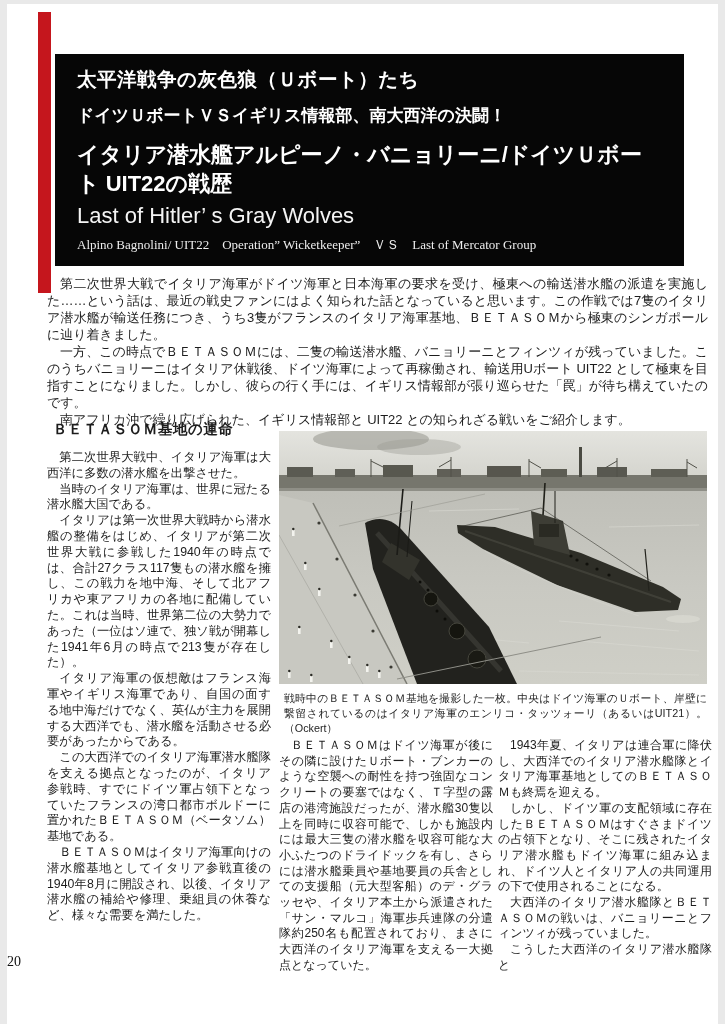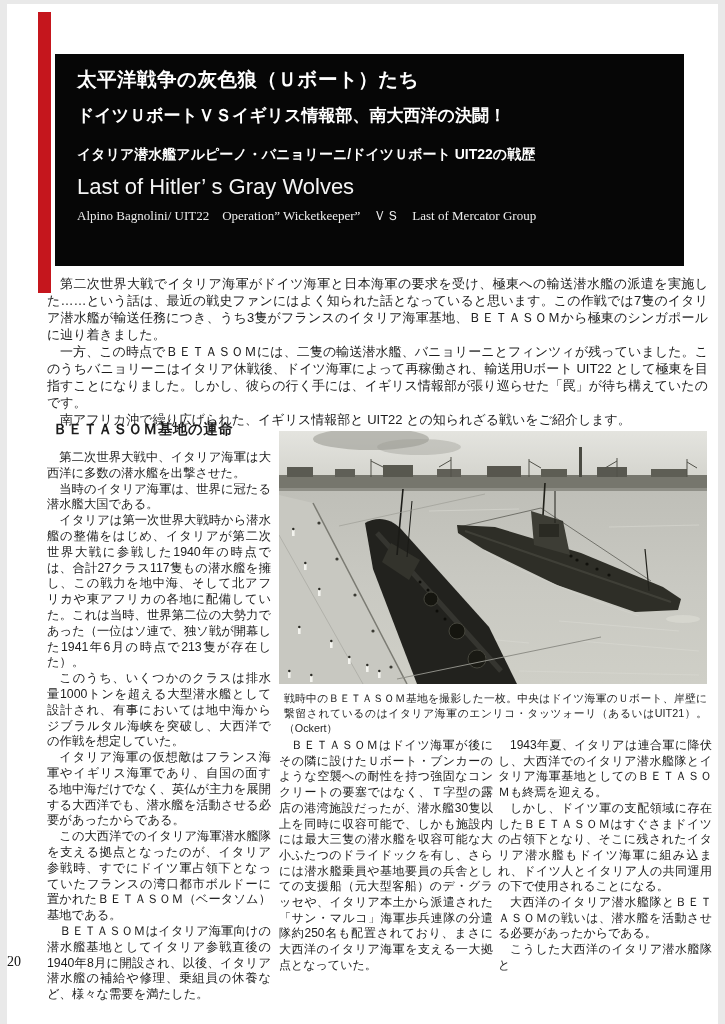--- a/index.html
+++ b/index.html
@@ -15,21 +15,21 @@
     font-family:"Liberation Sans","DejaVu Sans",sans-serif;
     overflow:hidden;
   }
   .redbar{position:absolute;left:31px;top:8px;width:13px;height:281px;background:var(--accent-red);}
   .headerbox{
     position:absolute;left:48px;top:50px;width:629px;height:212px;
     background:var(--header-bg);color:#fff;box-sizing:border-box;padding:13px 22px 12px 22px;
   }
   .h-kicker{font-size:19.5px;line-height:24px;font-weight:bold;margin:0;letter-spacing:0.5px;}
   .h-title{font-size:17px;line-height:32px;font-weight:bold;margin:9px 0 0 0;letter-spacing:0px;}
-  .h-sub{font-size:14px;line-height:29px;font-weight:bold;margin:8px 0 0 0;}
+  .h-sub{font-size:22px;line-height:29px;font-weight:bold;margin:8px 0 0 0;}
   .h-en{font-size:22px;line-height:22px;font-weight:normal;margin:7px 0 0 0;color:#f4f4f4;}
   .h-credit{font-size:13px;line-height:17px;font-weight:normal;margin:9px 0 0 0;color:#ededed;font-family:Liberation Serif, serif;}
   .intro{position:absolute;left:40px;top:271px;width:661px;font-size:13px;line-height:17px;text-align:justify;}
   .intro p{margin:0;text-indent:1em;}
   .sec-heading{position:absolute;left:46px;top:416px;font-size:14.5px;font-weight:bold;letter-spacing:0.5px;margin:0;}
   .col{font-size:12.3px;line-height:15.8px;text-align:justify;}
   .col p{margin:0;text-indent:1em;}
   .col-left{position:absolute;left:40px;top:446px;width:224px;}
   .col-mid{position:absolute;left:272px;top:734px;width:214px;font-size:12px;line-height:15.7px;}
   .col-right{position:absolute;left:491px;top:734px;width:214px;font-size:12px;line-height:15.7px;}
@@ -59,21 +59,20 @@
     <p>一方、この時点でＢＥＴＡＳＯＭには、二隻の輸送潜水艦、バニョリーニとフィンツィが残っていました。このうちバニョリーニはイタリア休戦後、ドイツ海軍によって再稼働され、輸送用Uボート UIT22 として極東を目指すことになりました。しかし、彼らの行く手には、イギリス情報部が張り巡らせた「罠」が待ち構えていたのです。</p>
     <p>南アフリカ沖で繰り広げられた、イギリス情報部と UIT22 との知られざる戦いをご紹介します。</p>
   </div>
 
   <h2 class="sec-heading">ＢＥＴＡＳＯＭ基地の運命</h2>
 
   <div class="col col-left">
     <p>第二次世界大戦中、イタリア海軍は大西洋に多数の潜水艦を出撃させた。</p>
     <p>当時のイタリア海軍は、世界に冠たる潜水艦大国である。</p>
     <p>イタリアは第一次世界大戦時から潜水艦の整備をはじめ、イタリアが第二次世界大戦に参戦した1940年の時点では、合計27クラス117隻もの潜水艦を擁し、この戦力を地中海、そして北アフリカや東アフリカの各地に配備していた。これは当時、世界第二位の大勢力であった（一位はソ連で、独ソ戦が開幕した1941年6月の時点で213隻が存在した）。</p>
-    <p>このうち、いくつかのクラスは排水量1000トンを超える大型潜水艦として設計され、有事においては地中海からジブラルタル海峡を突破し、大西洋での作戦を想定していた。</p>
     <p>イタリア海軍の仮想敵はフランス海軍やイギリス海軍であり、自国の面する地中海だけでなく、英仏が主力を展開する大西洋でも、潜水艦を活動させる必要があったからである。</p>
     <p>この大西洋でのイタリア海軍潜水艦隊を支える拠点となったのが、イタリア参戦時、すでにドイツ軍占領下となっていたフランスの湾口都市ボルドーに置かれたＢＥＴＡＳＯＭ（ベータソム）基地である。</p>
     <p>ＢＥＴＡＳＯＭはイタリア海軍向けの潜水艦基地としてイタリア参戦直後の1940年8月に開設され、以後、イタリア潜水艦の補給や修理、乗組員の休養など、様々な需要を満たした。</p>
   </div>
 
   <div class="photo">
     <svg viewBox="0 0 428 253" aria-hidden="true">
       <defs>
         <linearGradient id="skyg" x1="0" y1="0" x2="0" y2="1">
           <stop offset="0" stop-color="#e4e4df"></stop>
@@ -202,19 +201,19 @@
 
   <div class="caption">戦時中のＢＥＴＡＳＯＭ基地を撮影した一枚。中央はドイツ海軍のＵボート、岸壁に繋留されているのはイタリア海軍のエンリコ・タッツォーリ（あるいはUIT21）。（Ockert）</div>
 
   <div class="col col-mid">
     <p>ＢＥＴＡＳＯＭはドイツ海軍が後にその隣に設けたＵボート・ブンカーのような空襲への耐性を持つ強固なコンクリートの要塞ではなく、Ｔ字型の露店の港湾施設だったが、潜水艦30隻以上を同時に収容可能で、しかも施設内には最大三隻の潜水艦を収容可能な大小ふたつのドライドックを有し、さらには潜水艦乗員や基地要員の兵舎としての支援船（元大型客船）のデ・グラッセや、イタリア本土から派遣された「サン・マルコ」海軍歩兵連隊の分遣隊約250名も配置されており、まさに大西洋のイタリア海軍を支える一大拠点となっていた。</p>
   </div>
 
   <div class="col col-right">
     <p>1943年夏、イタリアは連合軍に降伏し、大西洋でのイタリア潜水艦隊とイタリア海軍基地としてのＢＥＴＡＳＯＭも終焉を迎える。</p>
     <p>しかし、ドイツ軍の支配領域に存在したＢＥＴＡＳＯＭはすぐさまドイツの占領下となり、そこに残されたイタリア潜水艦もドイツ海軍に組み込まれ、ドイツ人とイタリア人の共同運用の下で使用されることになる。</p>
-    <p>大西洋のイタリア潜水艦隊とＢＥＴＡＳＯＭの戦いは、潜水艦を活動させる必要があったからである。</p>
+    <p>大西洋のイタリア潜水艦隊とＢＥＴＡＳＯＭの戦いは、バニョリーニとフィンツィが残っていました。</p>
     <p>こうした大西洋のイタリア潜水艦隊と</p>
   </div>
 
   <div class="pagenum">20</div>
 
 </div>
 
 </body></html>

